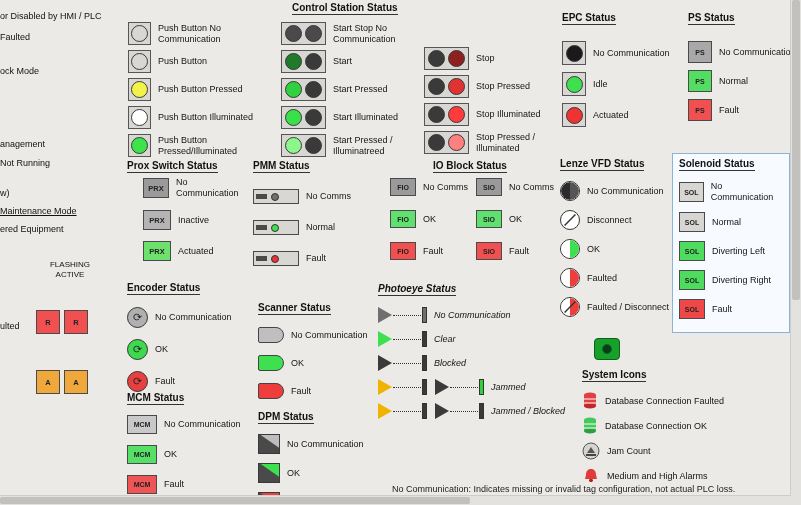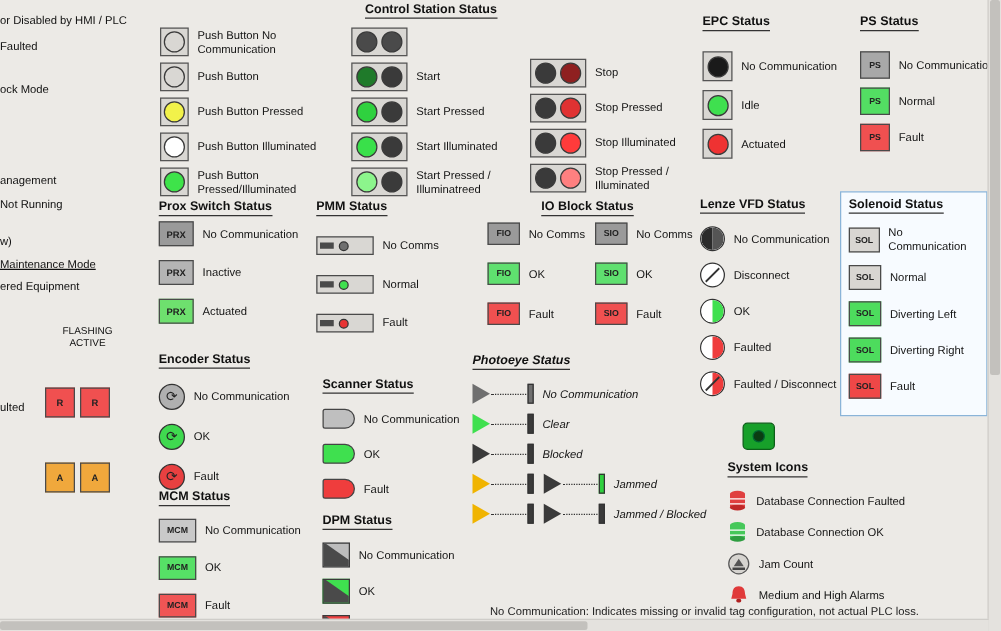--- a/index.html
+++ b/index.html
@@ -49,21 +49,21 @@
     font-size:7px;font-weight:bold;color:#222;
   }
   .sqio{
     width:26px;height:18px;border:1px solid #4a4a4a;box-sizing:border-box;
     display:flex;align-items:center;justify-content:center;
     font-size:7px;font-weight:bold;color:#222;
   }
   .pill{
     width:28px;height:20px;border:1px solid #4a4a4a;box-sizing:border-box;
     display:flex;align-items:center;justify-content:center;
-    font-size:7.5px;font-weight:bold;color:#222;
+    font-size:7.5px;font-weight:bold;color:#222;margin-left:16px;
   }
   
   .pmm{
     width:46px;height:15px;border:1px solid #4a4a4a;background:#d9d7d3;
     display:flex;align-items:center;box-sizing:border-box;position:relative;
   }
   .pmm .stub{width:11px;height:5px;background:#4a4a4a;margin-left:2px;}
   .pmm .dot{width:8px;height:8px;border-radius:50%;border:1px solid #333;margin-left:4px;box-sizing:border-box;}
 
   
@@ -196,20 +196,21 @@
 Pressed/Illuminated</div>
     </div>
   </div>
 
   <div class="panel" style="left:281px;top:22px;width:160px;">
     <div class="row">
       <div class="pairbox">
         <div class="lamp" style="background:#4a4a4a;"></div>
           <div class="lamp" style="background:#4a4a4a;"></div>
       </div>
+      <div class="lbl">Start Stop No Communication</div>
     </div>
     <div class="row">
       <div class="pairbox">
         <div class="lamp" style="background:#1f7a2a;"></div>
           <div class="lamp" style="background:#3a3a3a;"></div>
       </div>
       <div class="lbl">Start</div>
     </div>
     <div class="row">
       <div class="pairbox">

